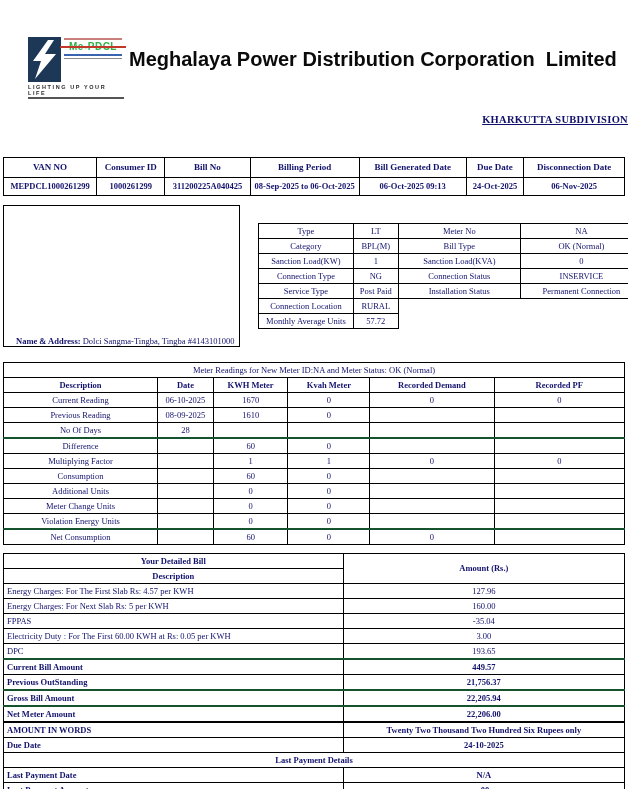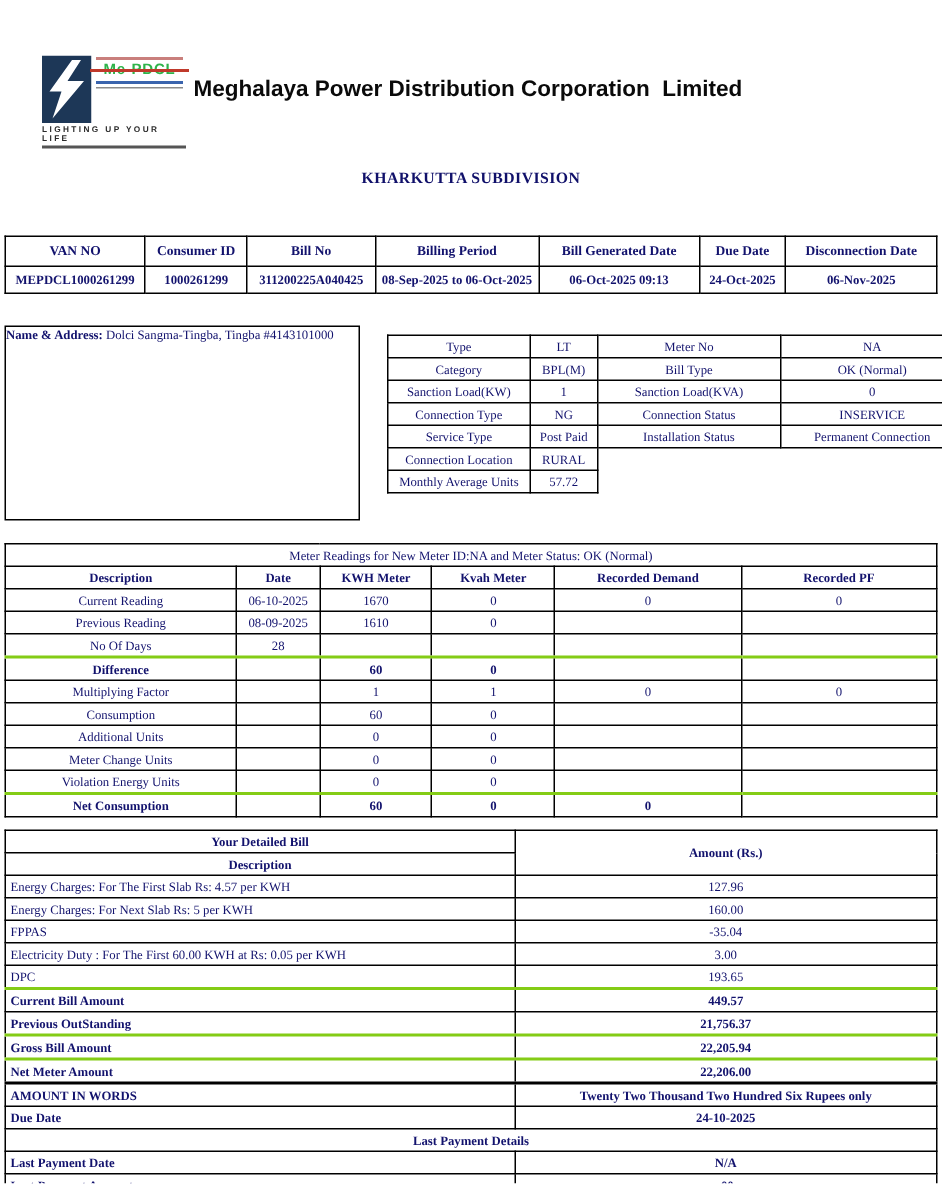--- a/index.html
+++ b/index.html
@@ -18,50 +18,50 @@
   .rule-blue { background: #3a64ad; margin-top: 1px; }
   .rule-gray { background: #8a8a8a; height: 1px; margin-top: 2px; }
   .brand-name {
     position: relative; text-align: center; font-family: "Liberation Sans", sans-serif;
     font-weight: bold; font-size: 10px; color: #2eb34a; letter-spacing: 0.5px; line-height: 13px;
   }
   .brand-name .strike {
     position: absolute; left: -4px; right: -4px; top: 6px; height: 1.5px; background: #c0392b;
   }
   .company-title {
-    font-family: "Liberation Sans", sans-serif; font-weight: bold; font-size: 15px;
+    font-family: "Liberation Sans", sans-serif; font-weight: bold; font-size: 20px;
     color: #0a0a0a; margin-left: 7px; align-self: center; white-space: pre;
   }
   .tagline {
     font-family: "Liberation Sans", sans-serif; font-size: 5.5px; letter-spacing: 1.6px;
     color: #2a2a2a; margin-top: 2px; width: 96px; text-align: left; font-weight: bold;
   }
   .tagline-rule { width: 96px; height: 2px; background: #555; margin-top: 1px; }
   .subdivision {
-    text-align: center; font-weight: bold; font-size: 10.5px; color: #10106a;
-    margin-top: 15px; letter-spacing: 0.3px;
+    text-align: right; font-weight: bold; font-size: 10.5px; color: #10106a;
+    margin-top: 15px; letter-spacing: 0.3px; text-decoration: underline;
   }
   
   table { border-collapse: collapse; table-layout: fixed; width: 622px; margin: 0 auto 0 3px; }
   td, th { border: 1px solid #000; font-size: 8.5px; line-height: 11px; padding: 1.5px 3px;
            text-align: center; vertical-align: middle; color: #12126d; overflow: hidden; }
   th { font-weight: bold; }
   .b { font-weight: bold; }
   .left { text-align: left; }
-  .thick-top td { border-top: 2px solid #84cc16; font-weight: bold; }
+  .thick-top td { border-top: 2px solid #14532d; }
   .thick-bottom td { border-bottom: 2px solid #000; }
   
   .bill-info { margin-top: 32px; }
   .bill-info th { font-size: 9px; padding: 4px 2px; }
   .bill-info td { font-weight: bold; padding: 3px 2px; }
   
   .consumer-section { display: flex; width: 622px; margin: 9px auto 0 3px; align-items: stretch; }
   .name-box {
-    flex: 0 0 237px; border: 1px solid #000; display: flex; align-items: flex-start;
-    padding-left: 0; font-size: 8.5px; margin-top: 12px;
+    flex: 0 0 237px; border: 1px solid #000; display: flex; align-items: flex-end;
+    padding-left: 12px; font-size: 8.5px;
   }
   .consumer-table { width: 385px; margin: 18px; flex: 0 0 385px; }
   .consumer-table td { height: 13.3px; }
   .consumer-table td.empty { border: none; }
   
   .meter-table { margin-top: 15px; }
   .meter-table td { height: 13.2px; }
   .meter-title td { font-weight: normal; }
   
   .detail-table { margin-top: 8px; }

